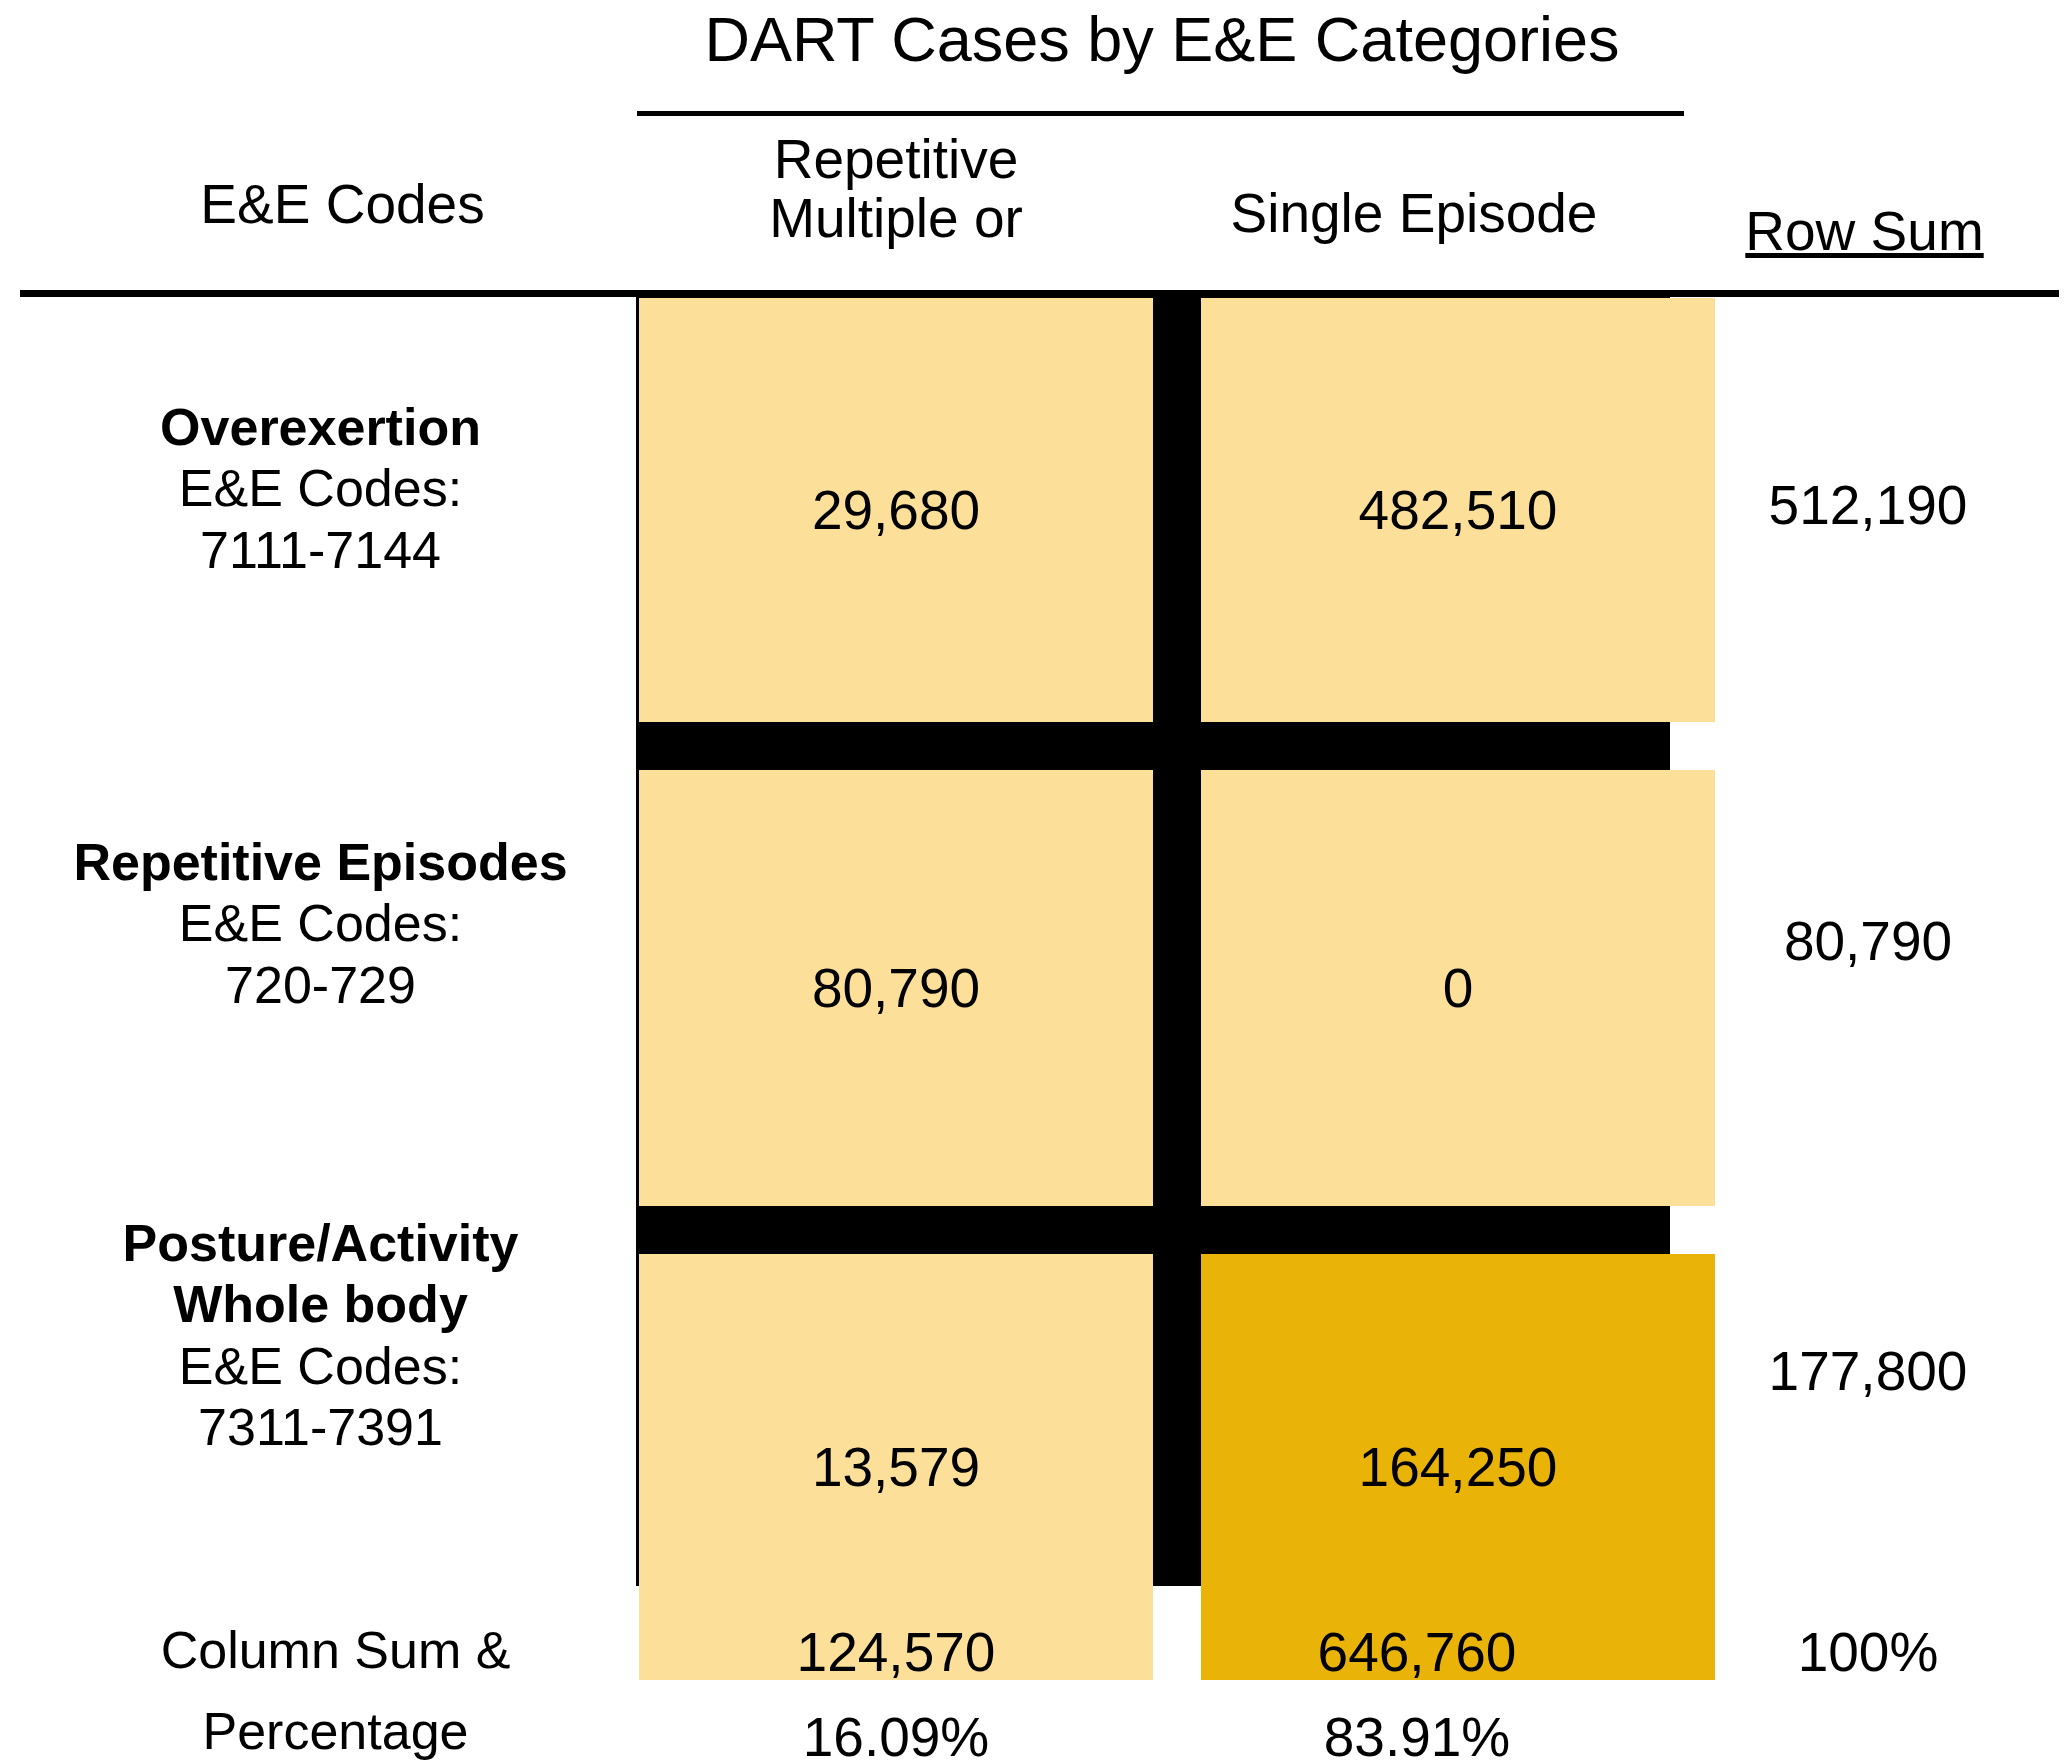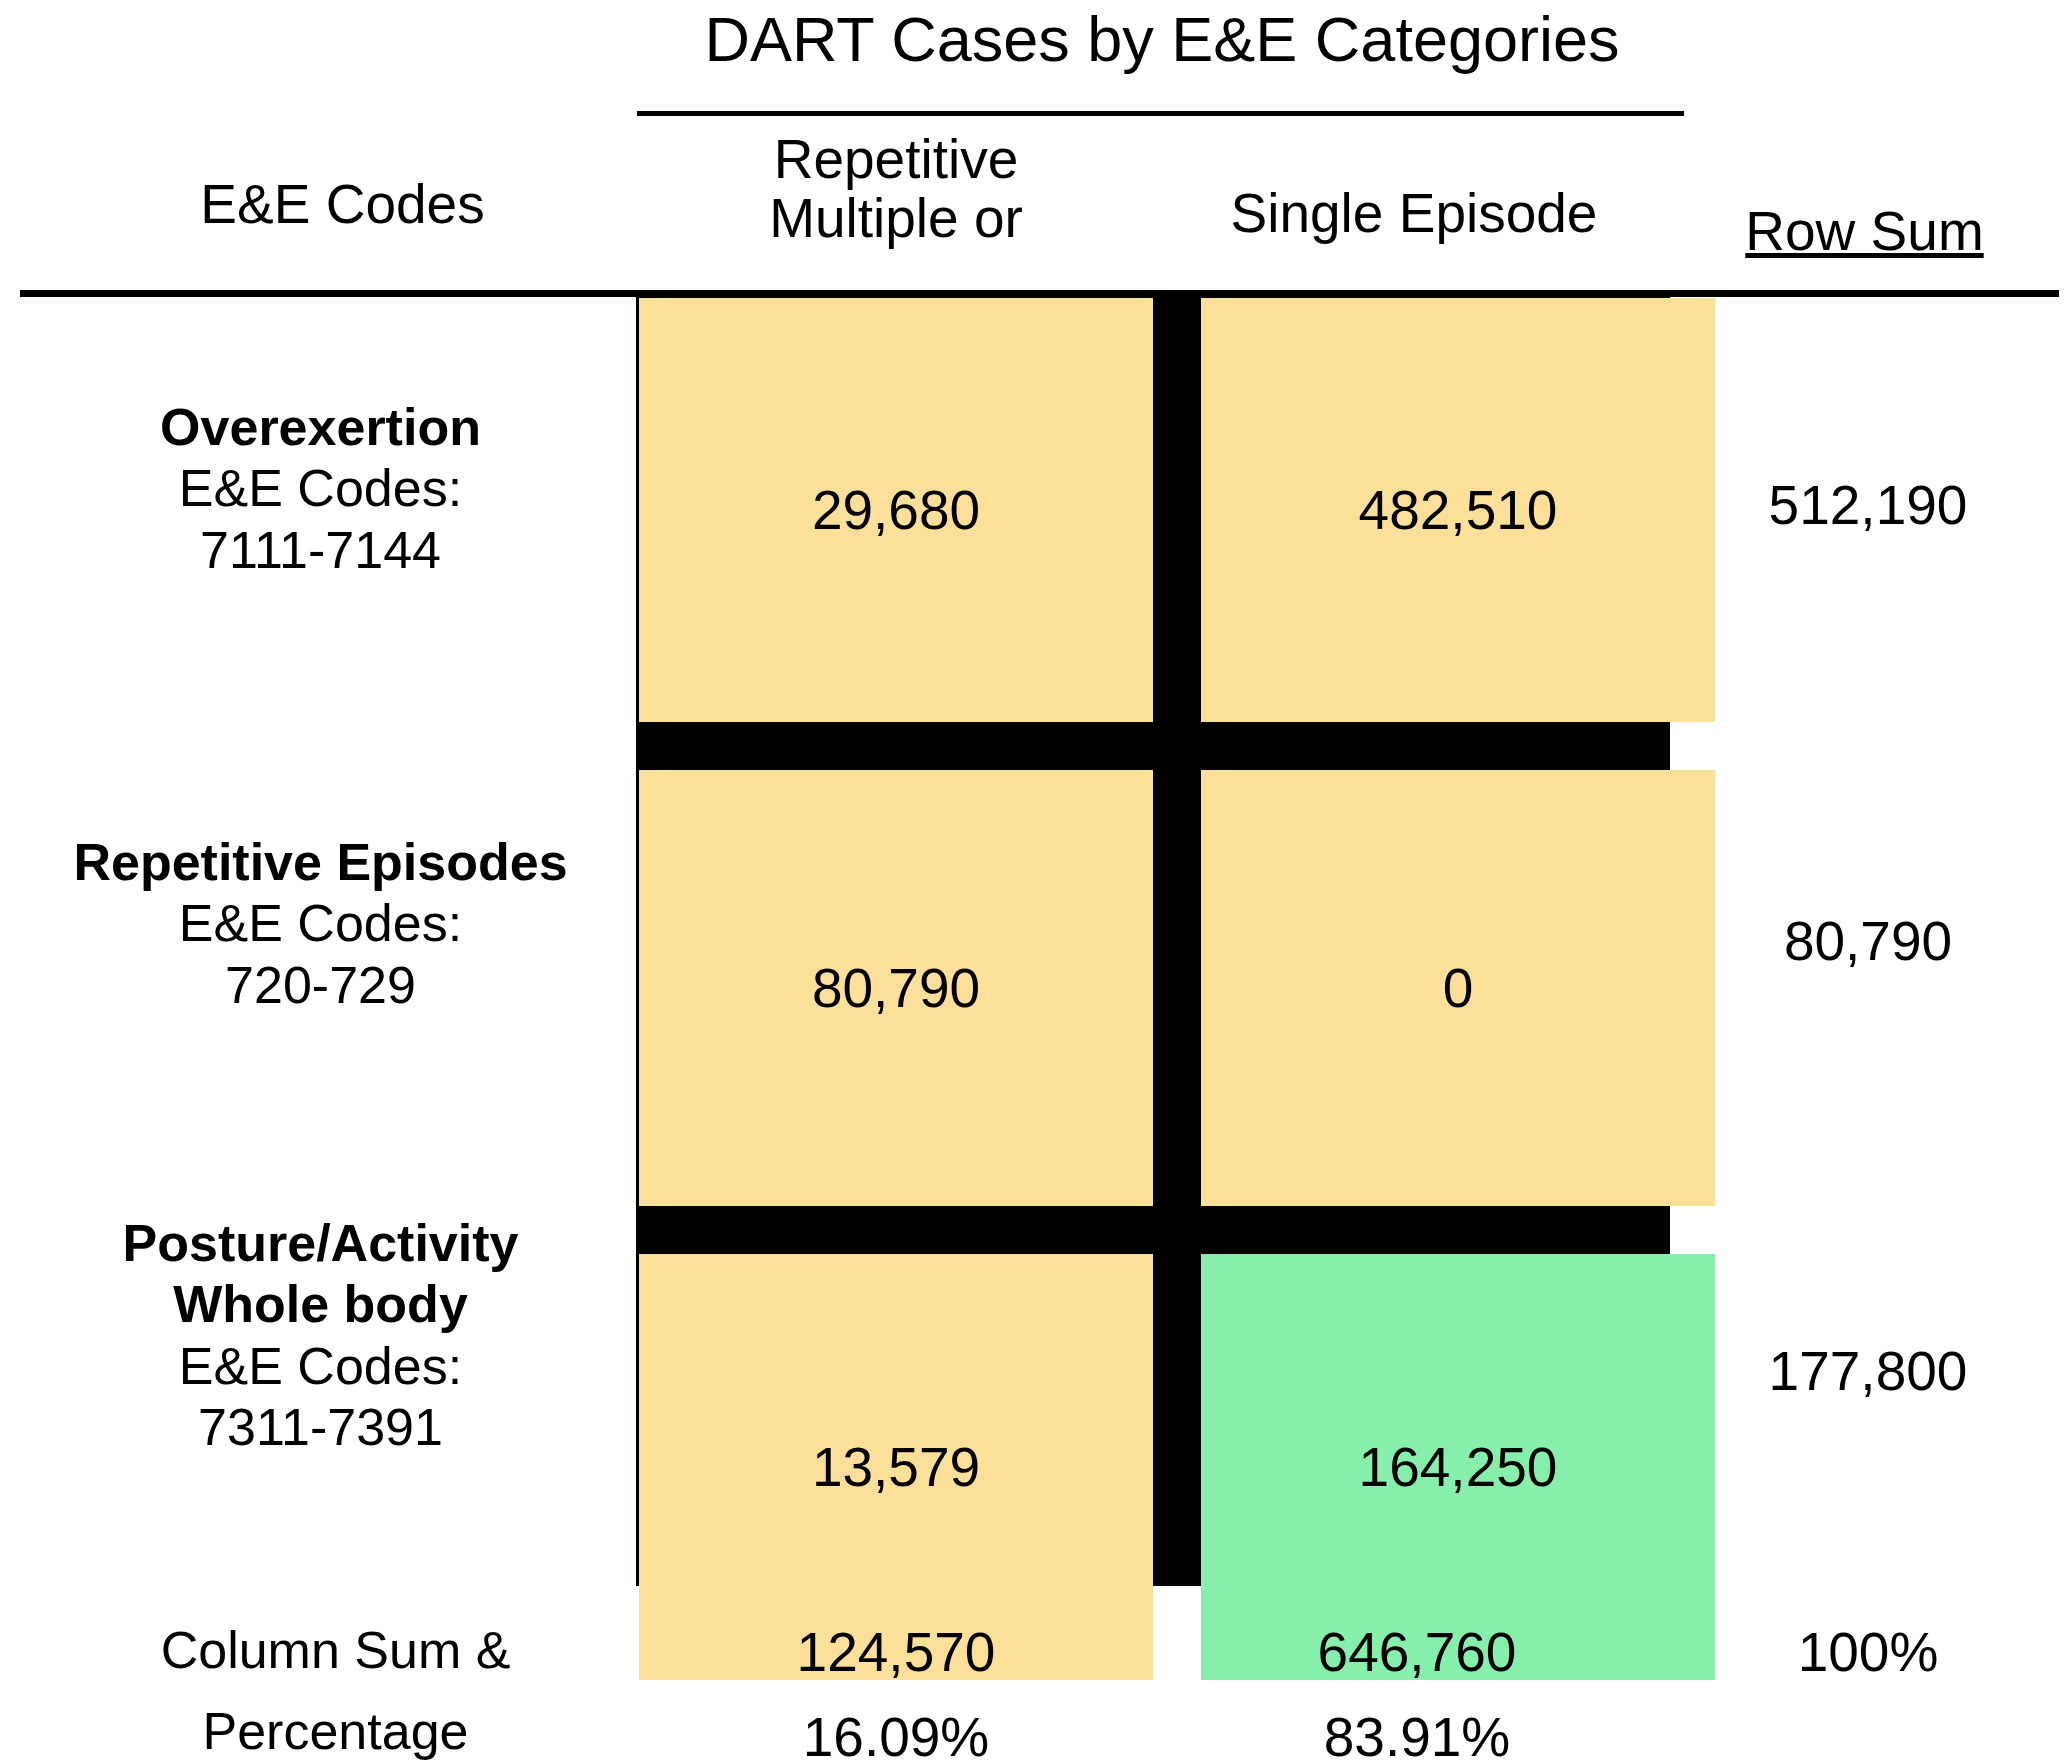--- a/index.html
+++ b/index.html
@@ -187,21 +187,21 @@
     <span class="codes-line">E&amp;E Codes:</span>
     <span class="codes-range">7311-7391</span>
   </div>
 
   <div id="matrix-grid" style="background: rgb(0, 0, 0); border-color: rgb(0, 0, 0); gap: 48px;">
     <div class="matrix-cell" style="background: rgb(252, 224, 154);">29,680</div>
     <div class="matrix-cell" style="background: rgb(252, 224, 154);">482,510</div>
     <div class="matrix-cell" style="background: rgb(252, 224, 154);">80,790</div>
     <div class="matrix-cell" style="background: rgb(252, 224, 154);">0</div>
     <div class="matrix-cell" style="background: rgb(252, 224, 154);">13,579</div>
-    <div class="matrix-cell" style="background: #86efac;">164,250</div>
+    <div class="matrix-cell" style="background: #eab308;">164,250</div>
   </div>
 
   <div class="row-sum" id="row-sum-0">512,190</div>
   <div class="row-sum" id="row-sum-1">80,790</div>
   <div class="row-sum" id="row-sum-2">177,800</div>
 
   <div id="summary-label">
     <span>Column Sum &amp;</span>
     <span>Percentage</span>
   </div>

